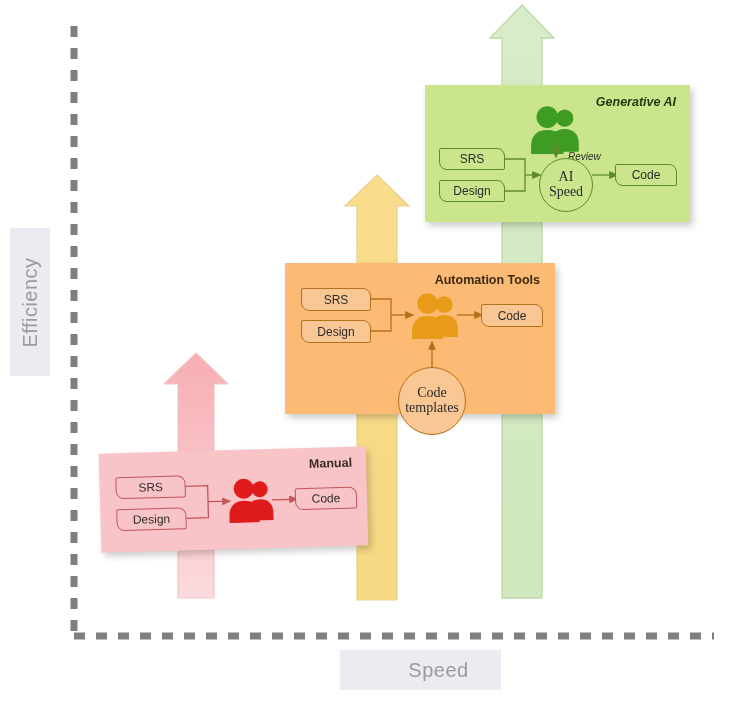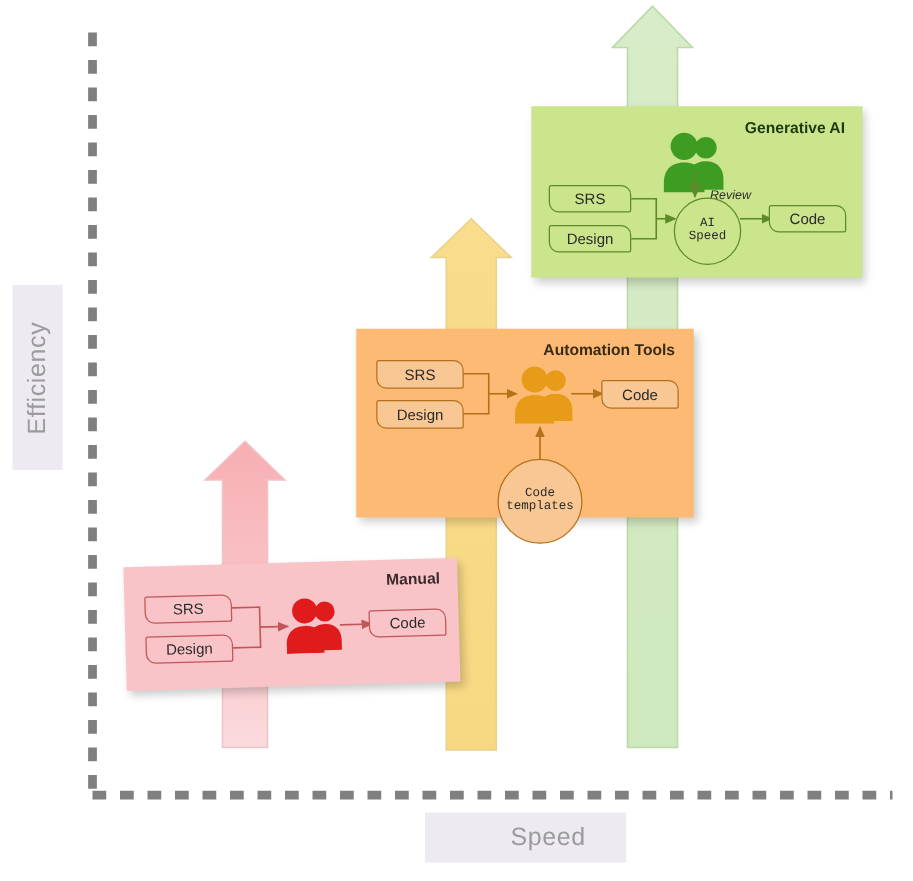--- a/index.html
+++ b/index.html
@@ -31,22 +31,22 @@
 
   
   .docbox{position:absolute;box-sizing:border-box;border:1.4px solid;
           border-radius:2px 8px 2px 8px;
           display:flex;align-items:center;justify-content:center;
           font-size:12px;white-space:nowrap;
           font-family:"Liberation Sans",sans-serif;}
   .circ{position:absolute;box-sizing:border-box;border:1.4px solid;
         border-radius:50%;display:flex;flex-direction:column;
         align-items:center;justify-content:center;line-height:1.05;
-        font-size:10px;text-align:center;
-        font-family:Liberation Mono, monospace;}
+        font-size:14px;text-align:center;
+        font-family:Liberation Serif, serif;}
   .conn{position:absolute;overflow:visible;}
   .people{position:absolute;}
   .people svg{display:block;}
   .anno{position:absolute;font-size:10px;white-space:nowrap;
         font-family:"Liberation Sans",sans-serif;font-style:italic;}
 
   
   #panel-manual{left:100px;top:450px;width:267px;height:99px;
      background:#f9c4c7;transform:rotate(-1.6deg);}
   #panel-automation{left:285px;top:263px;width:270px;height:151px;
@@ -184,21 +184,21 @@
     </div>
 
     <div class="circ" style="left:113px;top:104px;width:68px;height:68px;border-color:#b4711b;color:#2b2b2b;background:#f8c794;">
       <span>Code</span>
       <span>templates</span>
     </div>
   </div>
 
   <div class="panel" id="panel-genai">
 
-    <div class="panel-title" style="right:14px;top:10px;color:#1f3a10;">Generative AI</div>
+    <div class="panel-title" style="right:14px;top:10px;color:#1f3a10;font-style:italic;">Generative AI</div>
 
     <div class="people" style="left:105px;top:19px;">
       <svg width="52" height="50" viewBox="0 0 48 46">
         <g fill="#3f9c23">
           <circle cx="32" cy="13" r="8"></circle>
           <path d="M32 23 c-9 0 -13 6 -13 13 l0 8 l26 0 l0 -8 c0 -7 -4 -13 -13 -13z"></path>
           <circle cx="16" cy="12" r="10"></circle>
           <path d="M16 24 c-11 0 -15 7 -15 15 l0 7 l30 0 l0 -7 c0 -8 -4 -15 -15 -15z"></path>
         </g>
       </svg>

